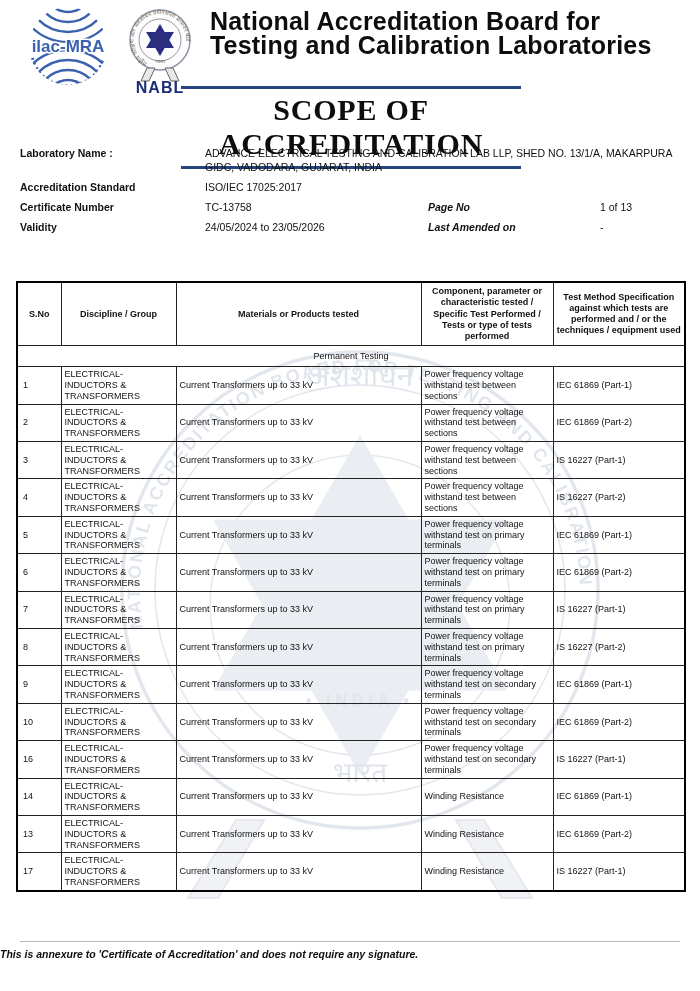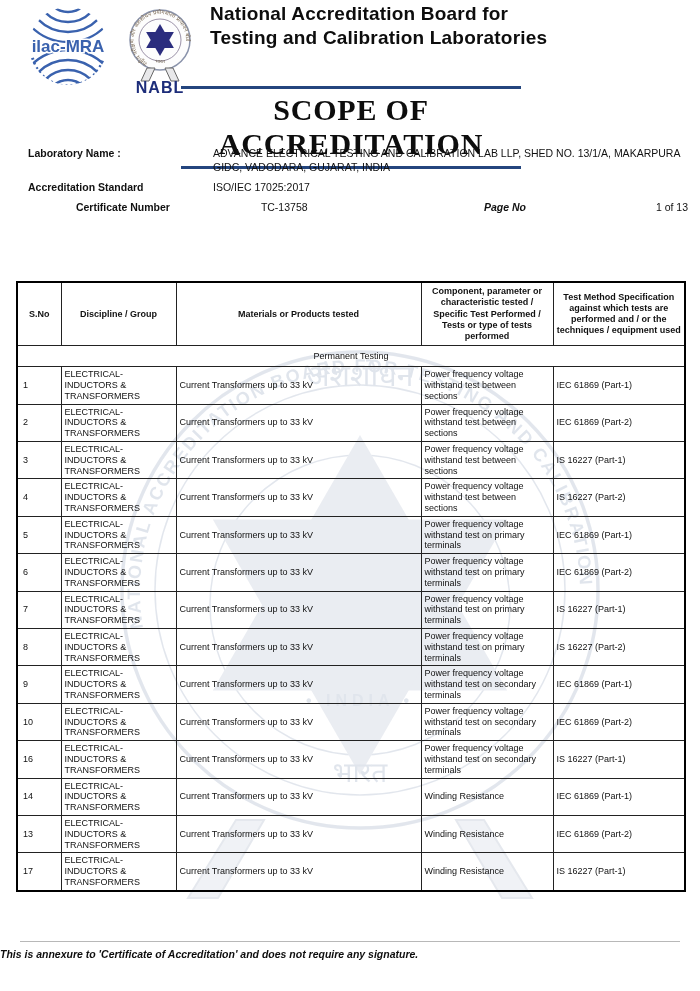--- a/index.html
+++ b/index.html
@@ -6,34 +6,34 @@
   .page {
     position:relative; width:700px; height:991px; overflow:hidden;
     background:#fff; color:#111;
     font-family:"Liberation Sans", sans-serif;
   }
 
   
   .logo-ilac { position:absolute; left:24px; top:6px; }
   .logo-nabl { position:absolute; left:116px; top:4px; }
   .org-title {
-    position:absolute; left:210px; top:2px;
-    font-size:19px; line-height:24px; font-weight:bold; letter-spacing:0.2px; color:#0d0d0d;
+    position:absolute; left:210px; top:9px;
+    font-size:25px; line-height:24px; font-weight:bold; letter-spacing:0.2px; color:#0d0d0d;
   }
   .scope {
     position:absolute; left:181px; top:86px; width:340px; text-align:center;
     font-family:"Liberation Serif", serif; font-weight:bold; font-size:30px;
     letter-spacing:0.8px; color:#0d0d0d;
     border-top:3px solid #24457e; border-bottom:3px solid #24457e;
     padding:4px 0 5px 0;
   }
 
   
   .info { position:absolute; left:20px; top:146px; width:668px; font-size:10.5px; }
-  .info-row { display:flex; margin-bottom:6px; line-height:14px;justify-content:flex-end; }
+  .info-row { display:flex; margin-bottom:6px; line-height:14px; }
   .lbl  { width:185px; flex:none; font-weight:bold; }
   .lbl2 { width:172px; flex:none; font-weight:bold;font-style:italic; }
   .val-wide { width:475px; }
   .val-med  { width:223px; flex:none; }
 
   
   .watermark { position:absolute; left:88px; top:320px; z-index:1; opacity:0.5; }
 
   
   table.scope-table {
@@ -124,20 +124,26 @@
     </div>
     <div class="info-row">
       <div class="lbl">Accreditation Standard</div>
       <div class="val-wide">ISO/IEC 17025:2017</div>
     </div>
     <div class="info-row">
       <div class="lbl">Certificate Number</div>
       <div class="val-med">TC-13758</div>
       <div class="lbl2">Page No</div>
       <div class="val">1 of 13</div>
+    </div>
+    <div class="info-row">
+      <div class="lbl">Validity</div>
+      <div class="val-med">24/05/2024 to 23/05/2026</div>
+      <div class="lbl2">Last Amended on</div>
+      <div class="val">-</div>
     </div>
   </div>
 
   <svg class="watermark" width="544" height="600" viewBox="0 0 544 600">
     <defs>
       <path id="wmTopArc" d="M 55 308 A 220 220 0 1 1 489 308"></path>
     </defs>
     <g stroke="#c7cfdc" fill="none">
       <circle cx="272" cy="270" r="238" stroke-width="3.5"></circle>
       <circle cx="272" cy="270" r="205" stroke-width="1.5"></circle>

